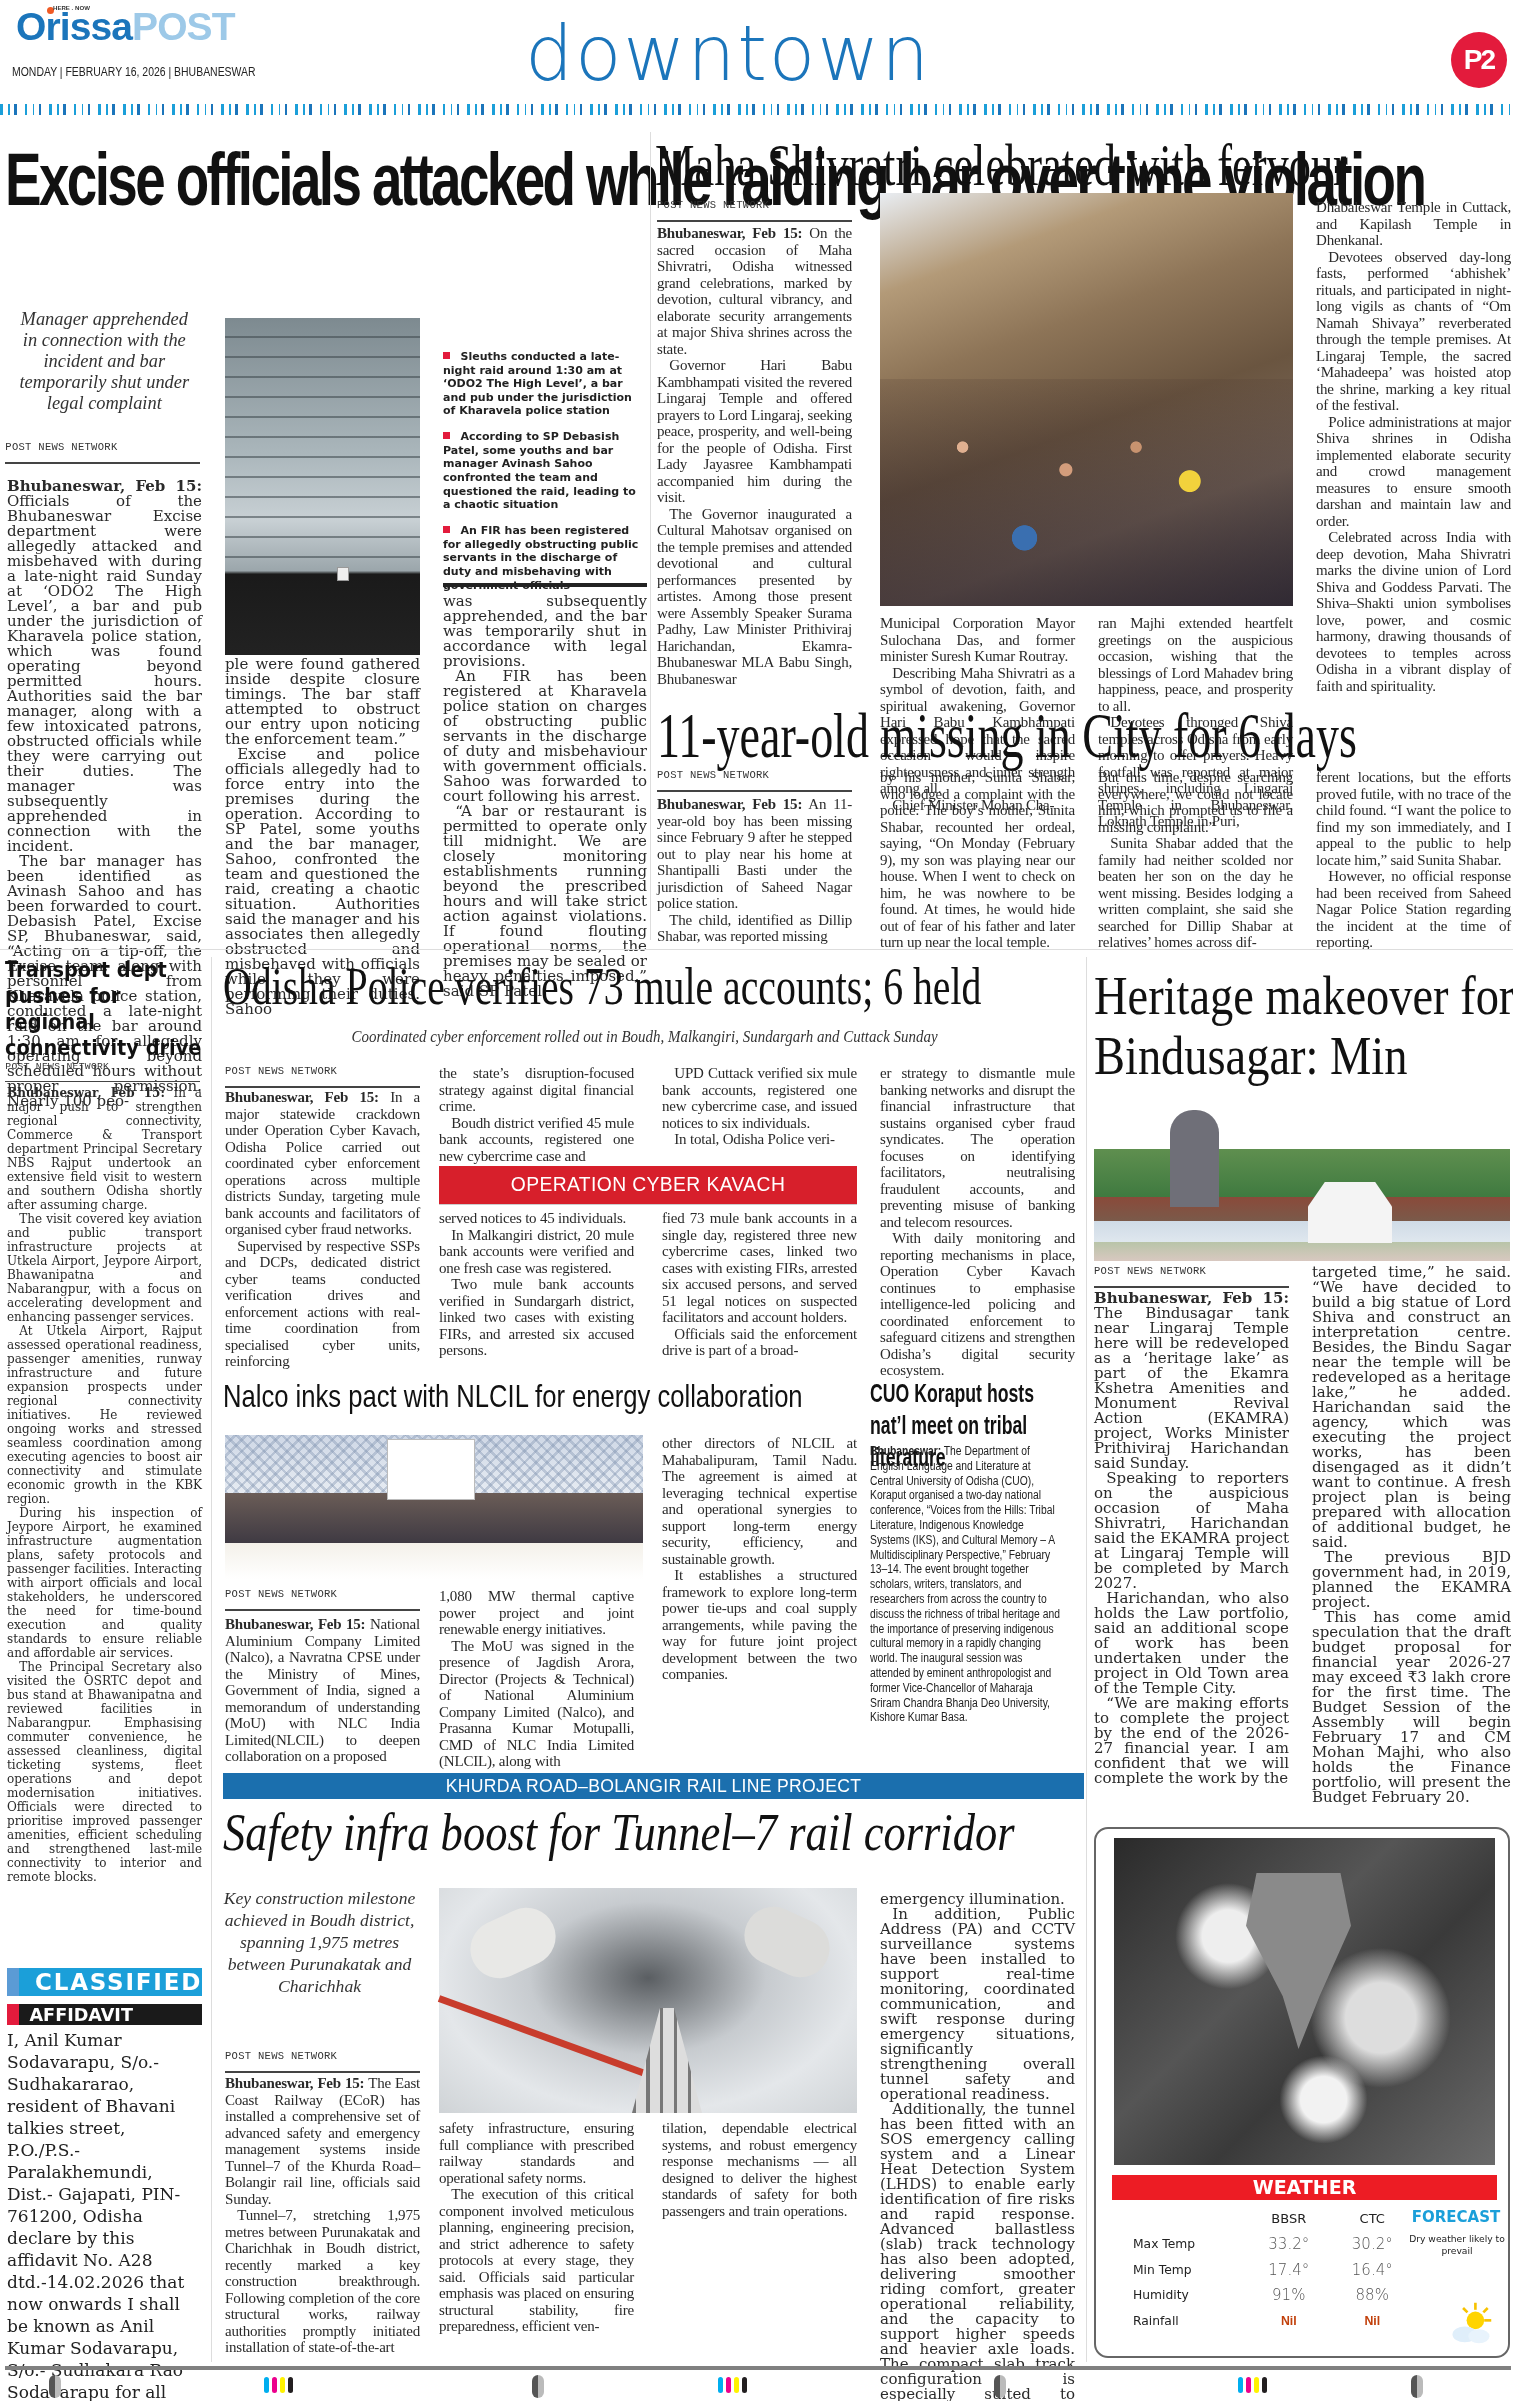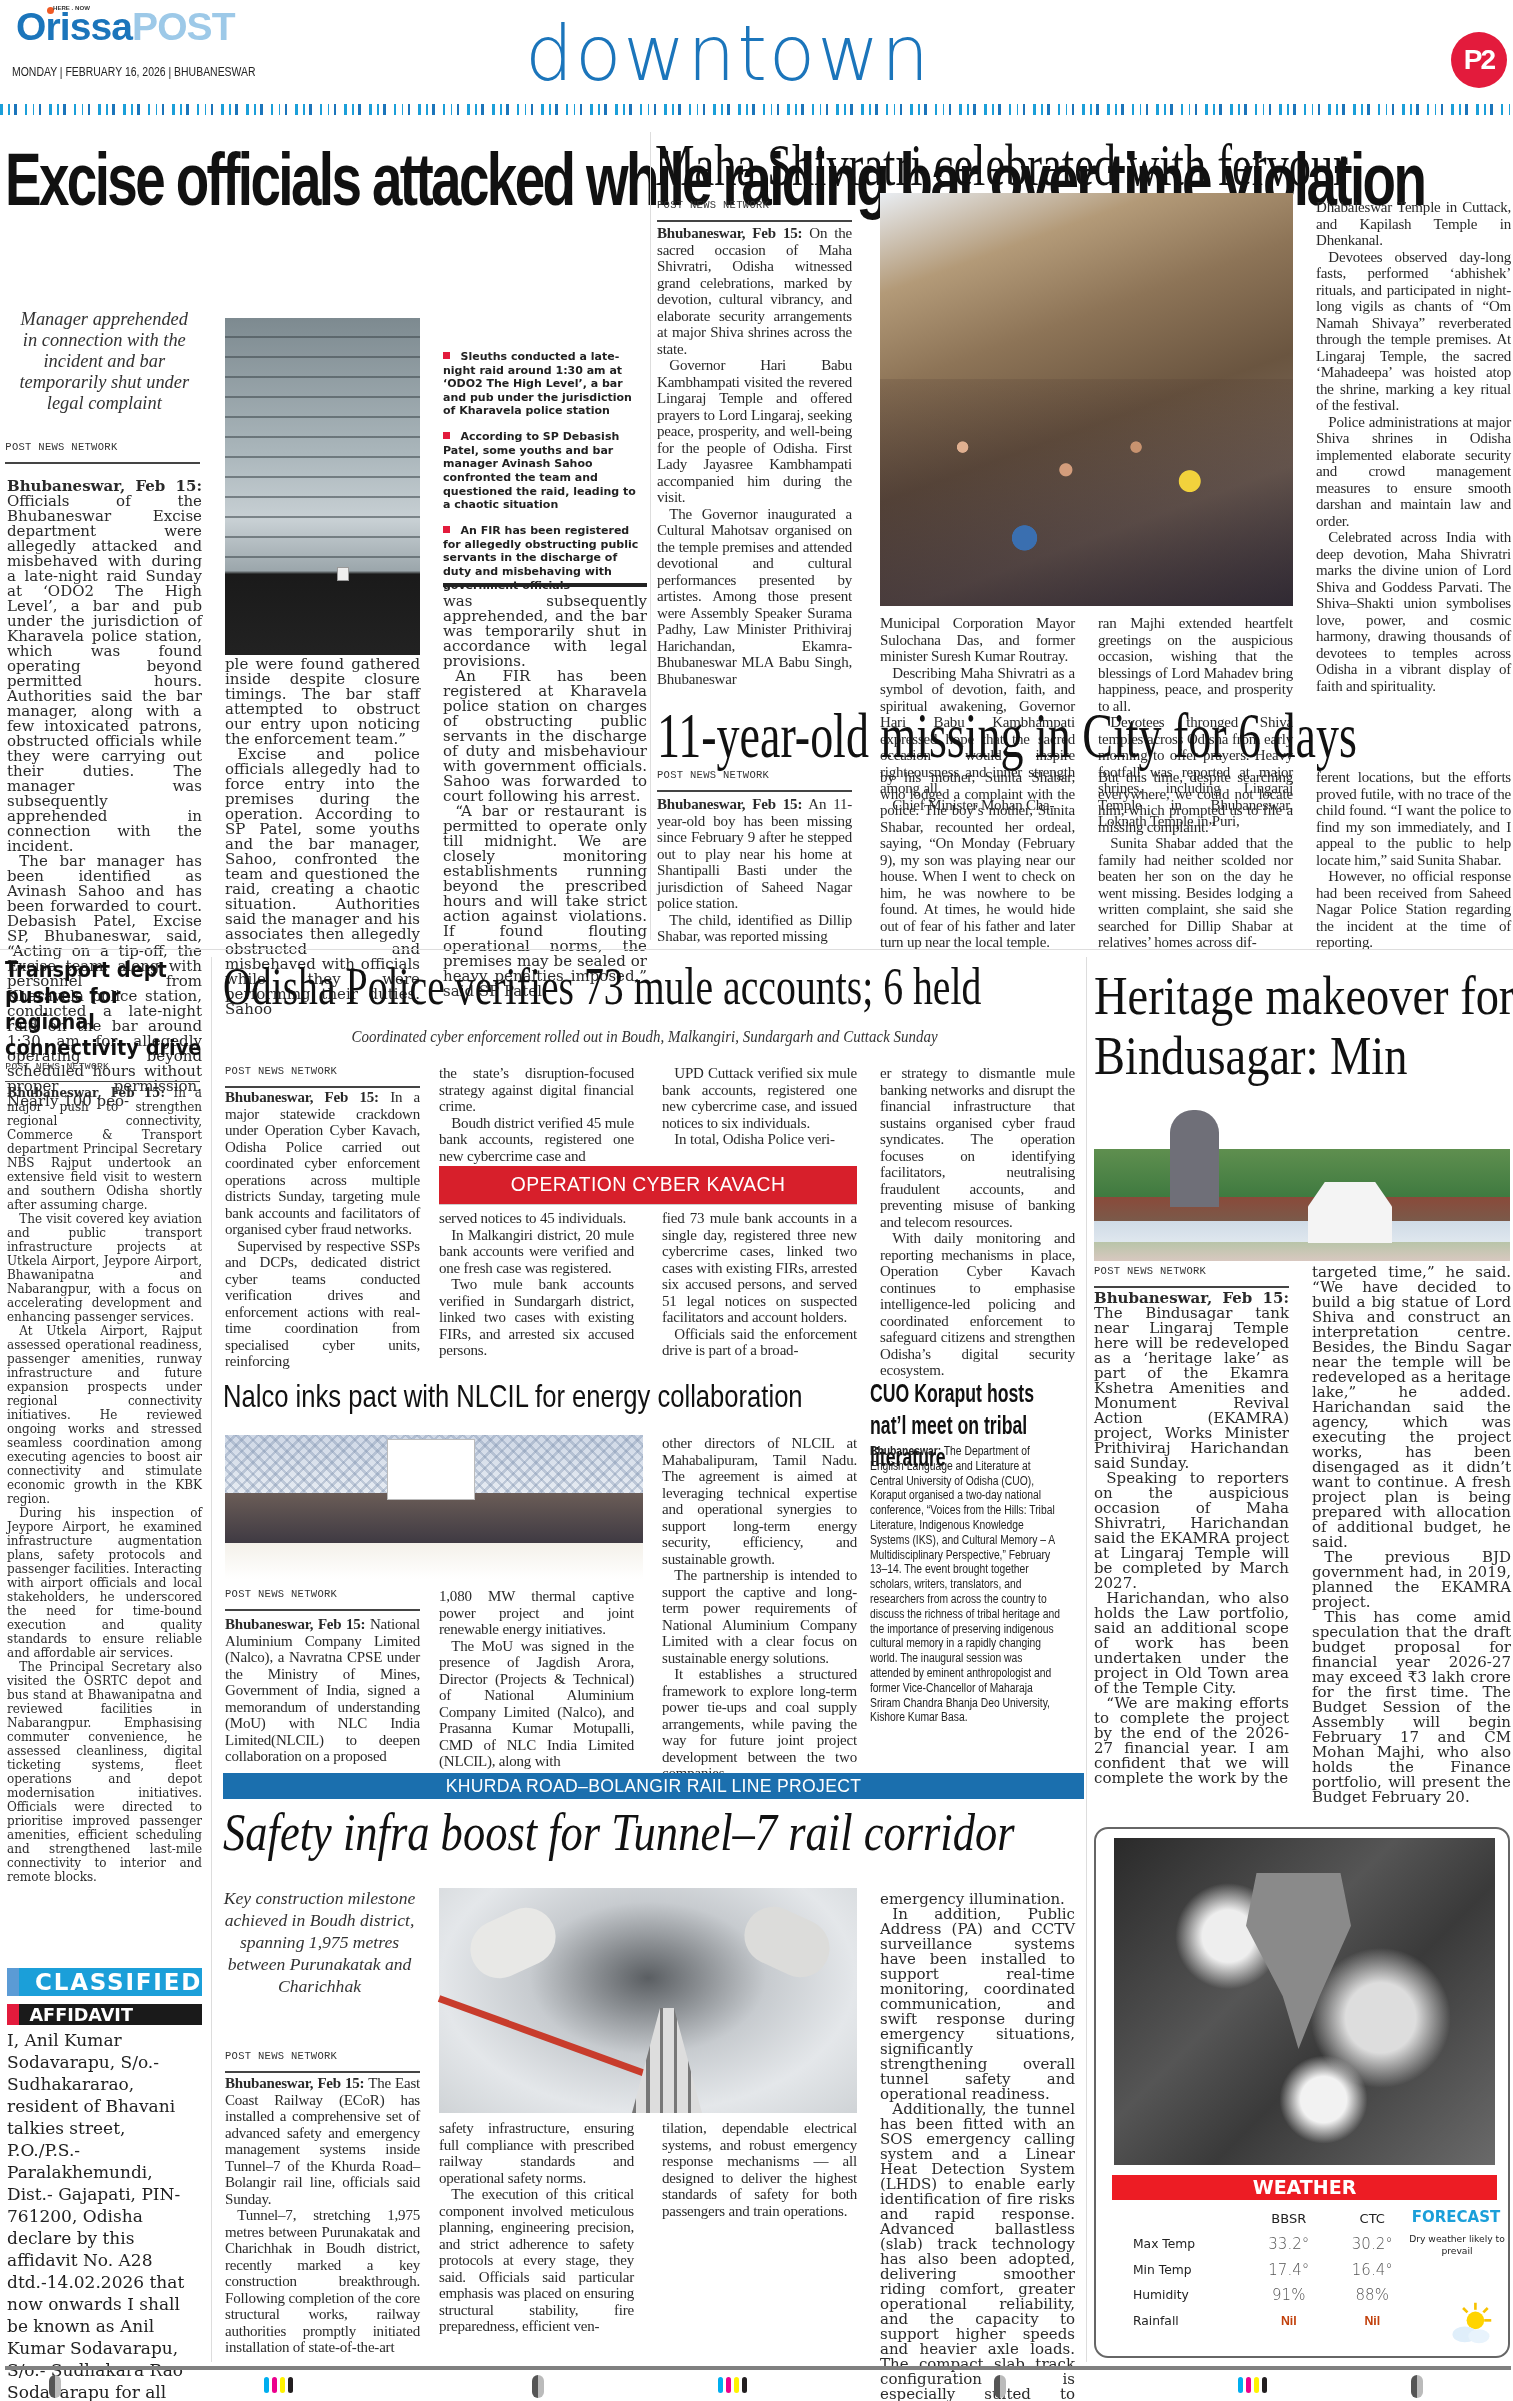--- a/index.html
+++ b/index.html
@@ -287,21 +287,20 @@
 <div class="abs pnn" id="nalco-pnn">POST NEWS NETWORK</div>
 <div class="abs body-cond" id="nalco-col1">
   <p class="first"><span class="dateline">Bhubaneswar, Feb 15:</span><span> National Aluminium Company Limited (Nalco), a Navratna CPSE under the Ministry of Mines, Government of India, signed a memorandum of understanding (MoU) with NLC India Limited(NLCIL) to deepen collaboration on a proposed</span></p>
 </div>
 <div class="abs body-cond" id="nalco-col2">
   <p class="first">1,080 MW thermal captive power project and joint renewable energy initiatives.</p>
   <p>The MoU was signed in the presence of Jagdish Arora, Director (Projects &amp; Technical) of National Aluminium Company Limited (Nalco), and Prasanna Kumar Motupalli, CMD of NLC India Limited (NLCIL), along with</p>
 </div>
 <div class="abs body-cond" id="nalco-col3">
   <p class="first">other directors of NLCIL at Mahabalipuram, Tamil Nadu. The agreement is aimed at leveraging technical expertise and operational synergies to support long-term energy security, efficiency, and sustainable growth.</p>
-  <p>The partnership is intended to support the captive and long-term power requirements of National Aluminium Company Limited with a clear focus on sustainable energy solutions.</p>
   <p>It establishes a structured framework to explore long-term power tie-ups and coal supply arrangements, while paving the way for future joint project development between the two companies.</p>
 </div>
 
 <div class="abs" id="cuo-headline">CUO Koraput hosts nat’l meet on tribal literature</div>
 <div class="abs" id="cuo-body"><span class="dateline">Bhubaneswar:</span><span> The Department of English Language and Literature at Central University of Odisha (CUO), Koraput organised a two-day national conference, “Voices from the Hills: Tribal Literature, Indigenous Knowledge Systems (IKS), and Cultural Memory – A Multidisciplinary Perspective,” February 13–14. The event brought together scholars, writers, translators, and researchers from across the country to discuss the richness of tribal heritage and the importance of preserving indigenous cultural memory in a rapidly changing world. The inaugural session was attended by eminent anthropologist and former Vice-Chancellor of Maharaja Sriram Chandra Bhanja Deo University, Kishore Kumar Basa.</span></div>
 
 <div class="abs" id="rail-banner">KHURDA ROAD–BOLANGIR RAIL LINE PROJECT</div>
 <div class="abs" id="rail-headline">Safety infra boost for Tunnel–7 rail corridor</div>
 <div class="abs" id="rail-deck">Key construction milestone achieved in Boudh district, spanning 1,975 metres between Purunakatak and Charichhak</div>
 <div class="abs pnn" id="rail-pnn">POST NEWS NETWORK</div>

